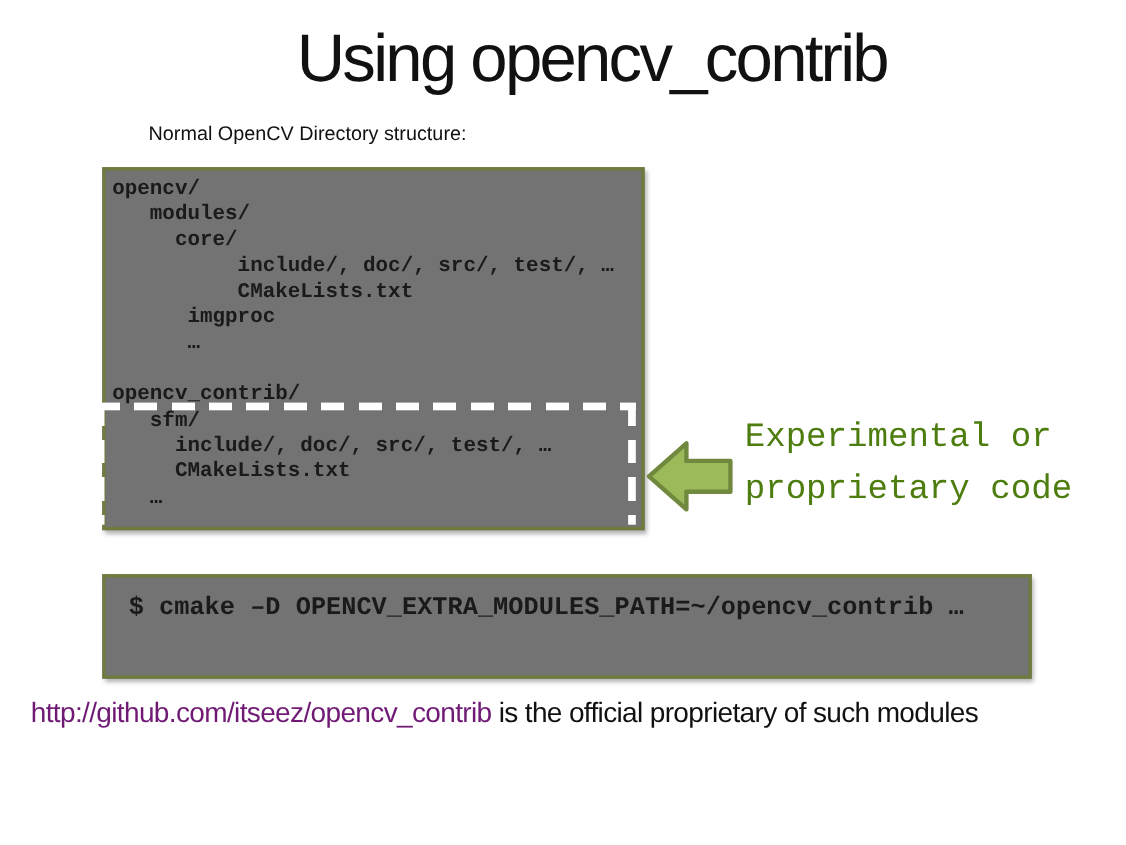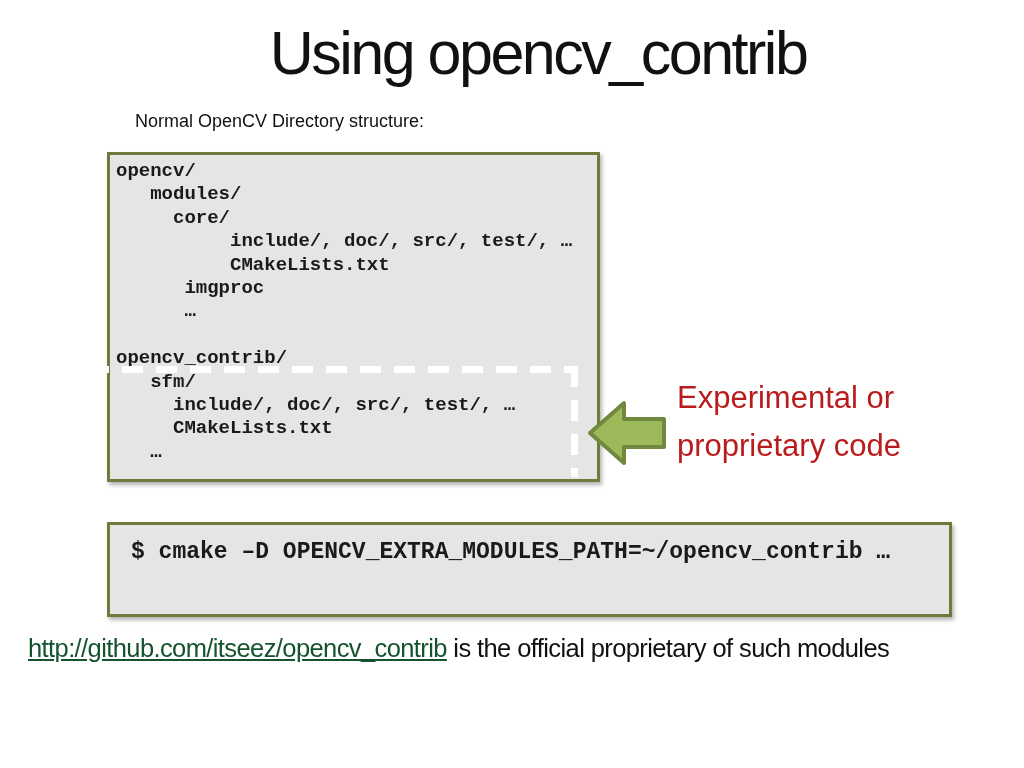--- a/index.html
+++ b/index.html
@@ -8,22 +8,22 @@
     font-family:"Liberation Sans",sans-serif;overflow:hidden;
   }
   .title{
     position:absolute;top:18px;left:26px;width:100%;text-align:center;
     font-size:61px;letter-spacing:-2.5px;color:#111;white-space:nowrap;
   }
   .subtitle{
     position:absolute;left:99px;top:111px;font-size:18px;color:#111;margin-left:36px;
   }
   .green-box{
-    position:absolute;background:#e5e5e5;border:3px solid #6d7b3c;
-    box-shadow:2px 3px 4px rgba(0,0,0,0.30);box-sizing:content-box;margin-left:14px;
+    position:absolute;background:#737373;border:3px solid #6d7b3c;
+    box-shadow:2px 3px 4px rgba(0,0,0,0.30);box-sizing:content-box;
   }
   .dir-box{left:93px;top:152px;width:487px;height:324px;}
   .cmd-box{left:93px;top:522px;width:839px;height:89px;}
   .codeblock{
     margin:0;font-family:"Liberation Mono","DejaVu Sans Mono",monospace;
     font-weight:bold;color:#1a1a1a;
   }
   .dir-box .codeblock{padding:5px 0 0 6px;font-size:19px;line-height:23.4px;}
   .cmd-box .codeblock{padding:13px 12px 0 21px;font-size:23px;line-height:28px;}
   .dash-overlay{
@@ -35,28 +35,28 @@
   }
   .dash-v{
     position:absolute;top:0;width:7px;height:100%;
     background:repeating-linear-gradient(to bottom,#ffffff 0px,#ffffff 21px,transparent 21px,transparent 34px);
   }
   .dash-v.left{left:0;}
   .dash-v.right{right:0;}
   .arrow-wrap{position:absolute;left:587px;top:399px;width:80px;height:68px;z-index:6;}
   .annotation{
     position:absolute;left:677px;top:374px;z-index:6;
-    font-family:Liberation Sans, sans-serif;font-size:31px;line-height:48px;color:#b91c1c;
+    font-family:Liberation Mono, monospace;font-size:31px;line-height:48px;color:#4d7c0f;
     white-space:nowrap;
   }
   .footer{
     position:absolute;left:28px;top:634px;width:990px;
     font-size:25.5px;letter-spacing:-0.6px;color:#111;white-space:nowrap;
   }
-  .footer .link{color:#14532d;text-decoration:underline;cursor:pointer;}
+  .footer .link{color:#701a75;cursor:pointer;}
 </style>
 </head>
 <body>
 
 <div class="title">Using opencv_contrib</div>
 
 <div class="subtitle">Normal OpenCV Directory structure:</div>
 
 <div class="green-box dir-box">
   <pre class="codeblock">opencv/

